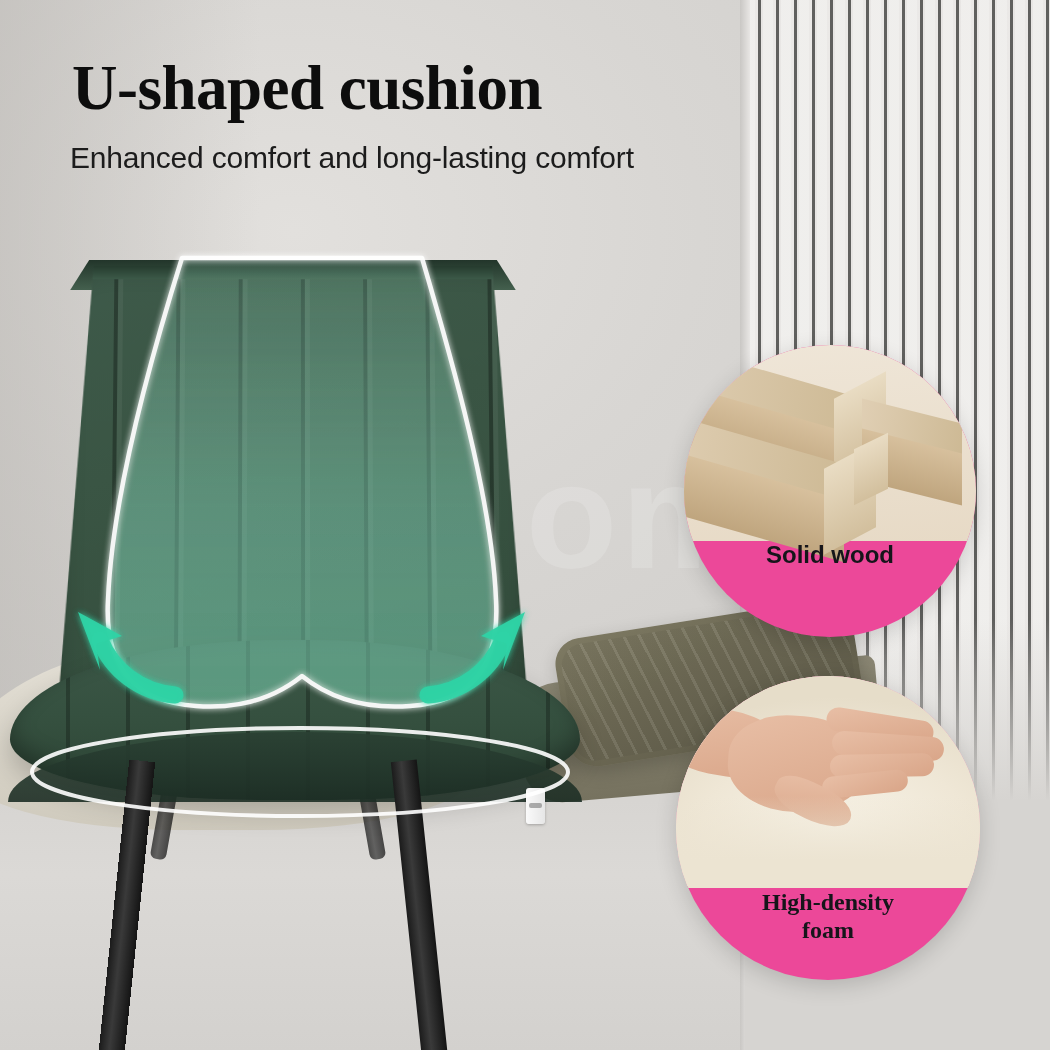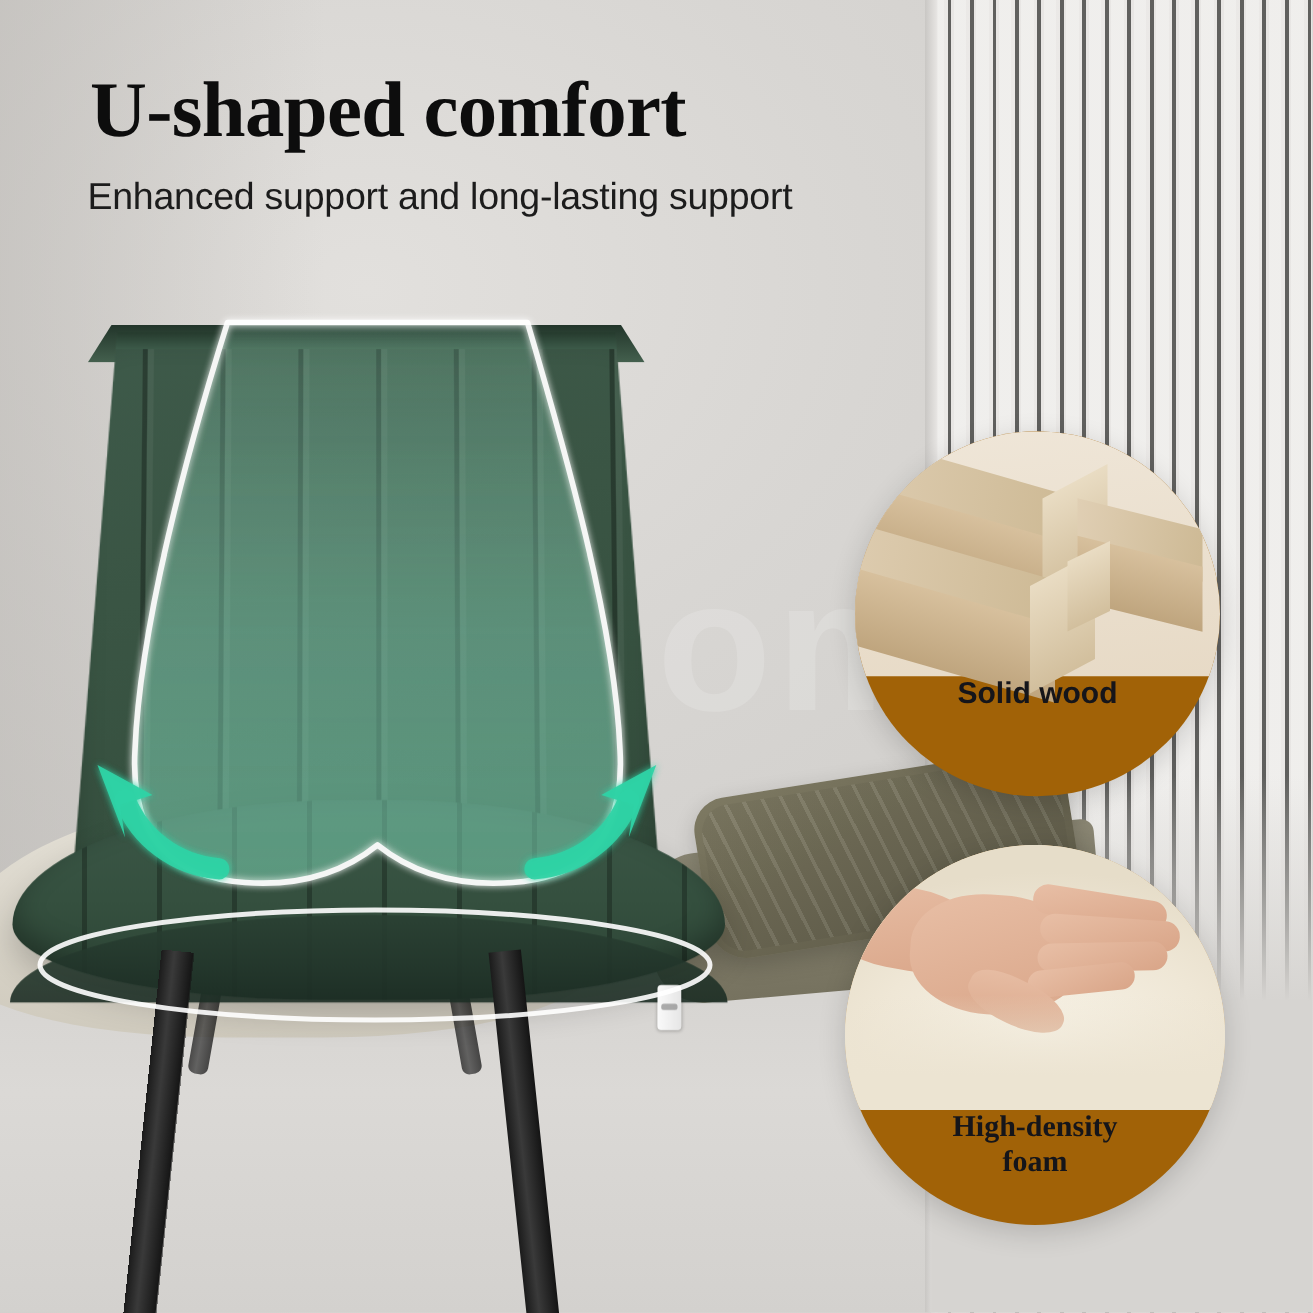--- a/index.html
+++ b/index.html
@@ -154,21 +154,21 @@
     content:"";position:absolute;left:3px;top:15px;width:13px;height:5px;
     background:#8a8a8a;border-radius:2px;opacity:.7;
   }
 
   
   .u-overlay{position:absolute;left:0;top:240px;width:620px;height:810px;pointer-events:none;}
 
   
   .callout{
     position:absolute;border-radius:50%;overflow:hidden;
-    background:#a16207;
+    background:#ec4899;
     box-shadow:0 6px 22px rgba(0,0,0,.16);
   }
   .callout .photo{position:absolute;left:0;right:0;top:0;}
   .callout .label{
     position:absolute;left:0;right:0;
     text-align:center;
     font-family:"Liberation Sans", sans-serif;
     font-weight:700;color:#15151a;
     line-height:1.18;
   }
@@ -214,22 +214,22 @@
 <div id="stage">
 
   <div class="bg-base"></div>
   <div class="bg-wall-shadow"></div>
   <div class="bg-floor"></div>
 
   <div class="slat-panel2"></div>
   <div class="slat-edge"></div>
   <div class="slat-fade-bottom"></div>
 
-  <div class="title">U-shaped comfort</div>
-  <div class="subtitle">Enhanced support and long-lasting support</div>
+  <div class="title">U-shaped cushion</div>
+  <div class="subtitle">Enhanced comfort and long-lasting comfort</div>
 
   <div class="watermark">hom</div>
 
   <div class="chair">
     <div class="sofa-seat"></div>
     <div class="sofa-arm"></div>
     <div class="pillow"></div>
 
     <div class="leg leg-bl"></div>
     <div class="leg leg-br"></div>

